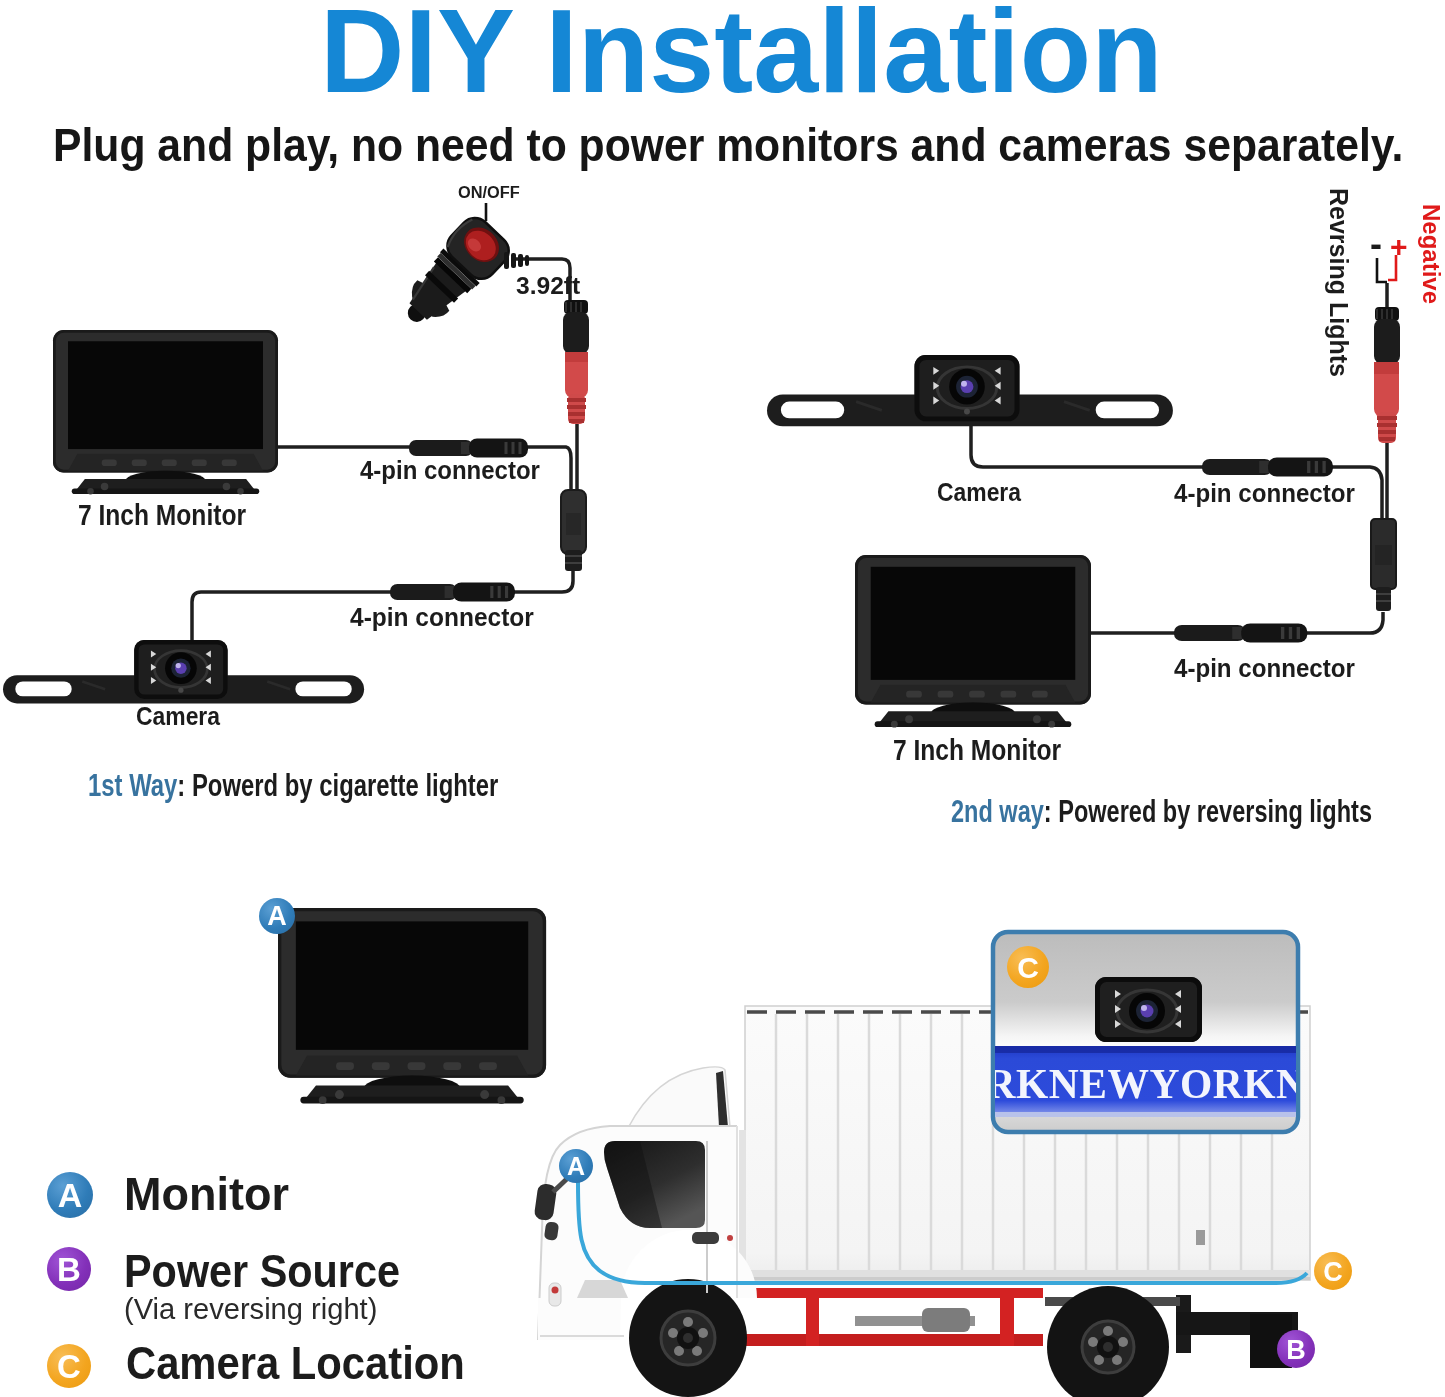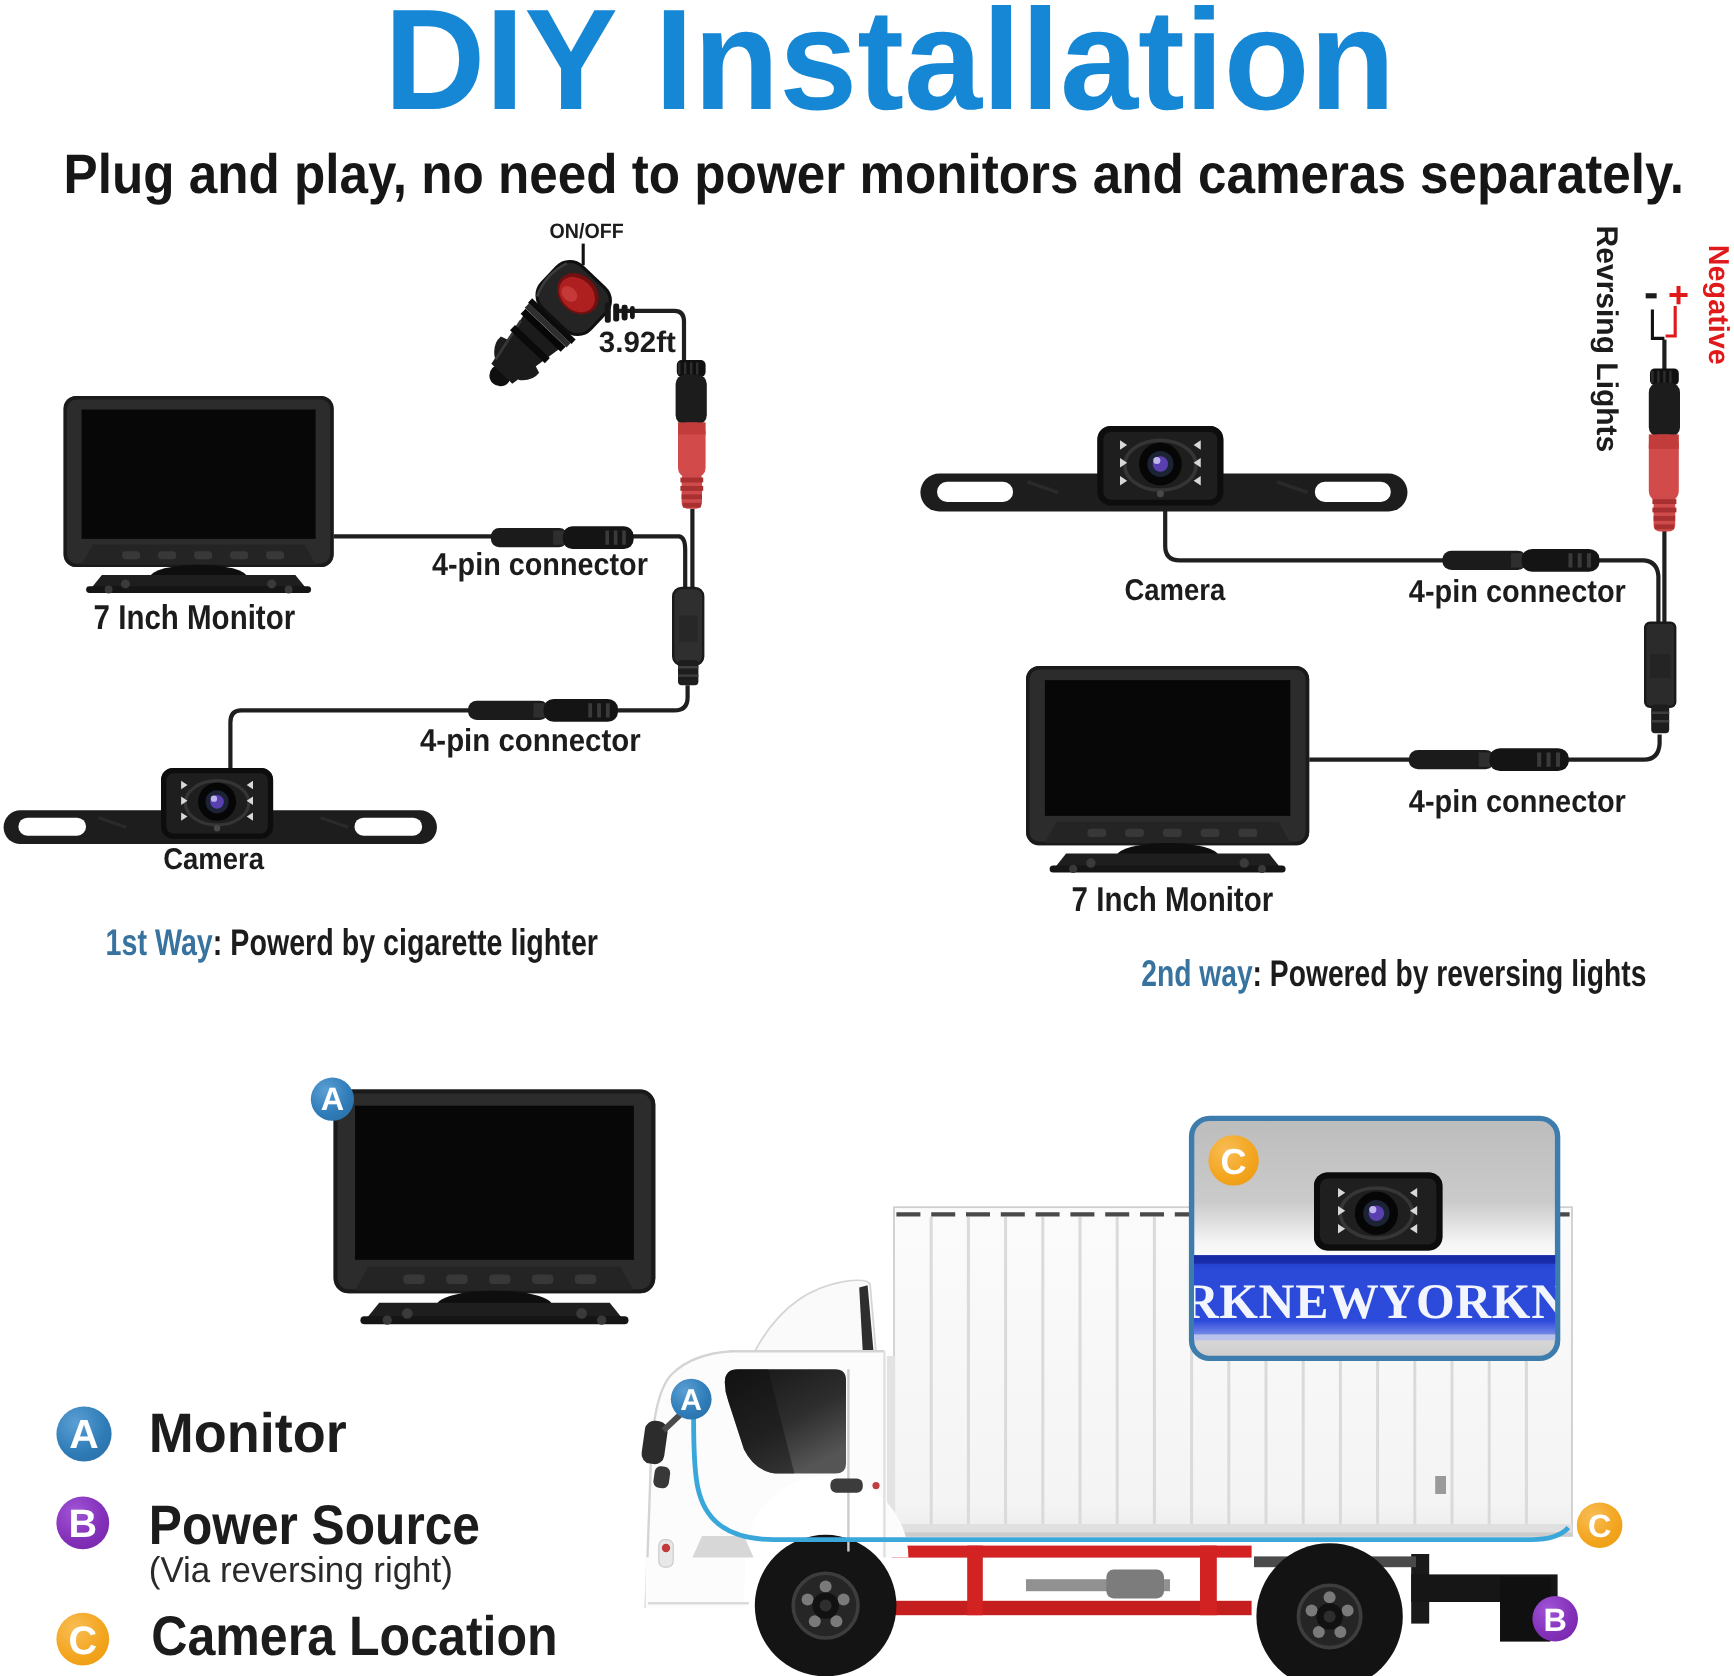--- a/index.html
+++ b/index.html
@@ -346,21 +346,21 @@
   <text x="69" y="1281" font-size="33">B</text>
   <circle cx="69" cy="1366" r="22" fill="url(#badgeC)"></circle>
   <text x="69" y="1378" font-size="33">C</text>
 </g>
 </svg>
 
 <div class="t b" style="left:320px;top:-9px;font-size:119.6px;color:#1587d5;transform:scaleX(0.978)">DIY Installation</div>
 <div class="t b" style="left:53px;top:121.6px;font-size:46.4px;color:#161616;transform:scaleX(0.92)">Plug and play, no need to power monitors and cameras separately.</div>
 
 <div class="t b" style="left:458px;top:184px;font-size:17.4px;transform:scaleX(0.94)">ON/OFF</div>
-<div class="t b" style="left:499px;top:274px;font-size:24.6px">3.92ft</div>
+<div class="t b" style="left:516px;top:274px;font-size:24.6px">3.92ft</div>
 <div class="t b" style="left:360px;top:457.1px;font-size:26.5px;transform:scaleX(0.905)">4-pin connector</div>
 <div class="t b" style="left:350px;top:603.6px;font-size:26.5px;transform:scaleX(0.925)">4-pin connector</div>
 <div class="t b" style="left:78px;top:501.3px;font-size:28.7px;transform:scaleX(0.857)">7 Inch Monitor</div>
 <div class="t b" style="left:136px;top:704.1px;font-size:25px;transform:scaleX(0.916)">Camera</div>
 <div class="t b" style="left:88px;top:770.3px;font-size:31px;transform:scaleX(0.77)"><span class="blue">1st Way</span>: Powerd by cigarette lighter</div>
 
 <div class="t b" style="left:1326px;top:188px;font-size:25px;writing-mode:vertical-rl">Revrsing Lights</div>
 <div class="t b" style="left:1419px;top:204px;font-size:24px;writing-mode:vertical-rl;color:#e01a1a">Negative</div>
 <div class="t b" style="left:1370px;top:226px;font-size:36px">-</div>
 <div class="t b" style="left:1390px;top:232px;font-size:30px;color:#e01a1a">+</div>

